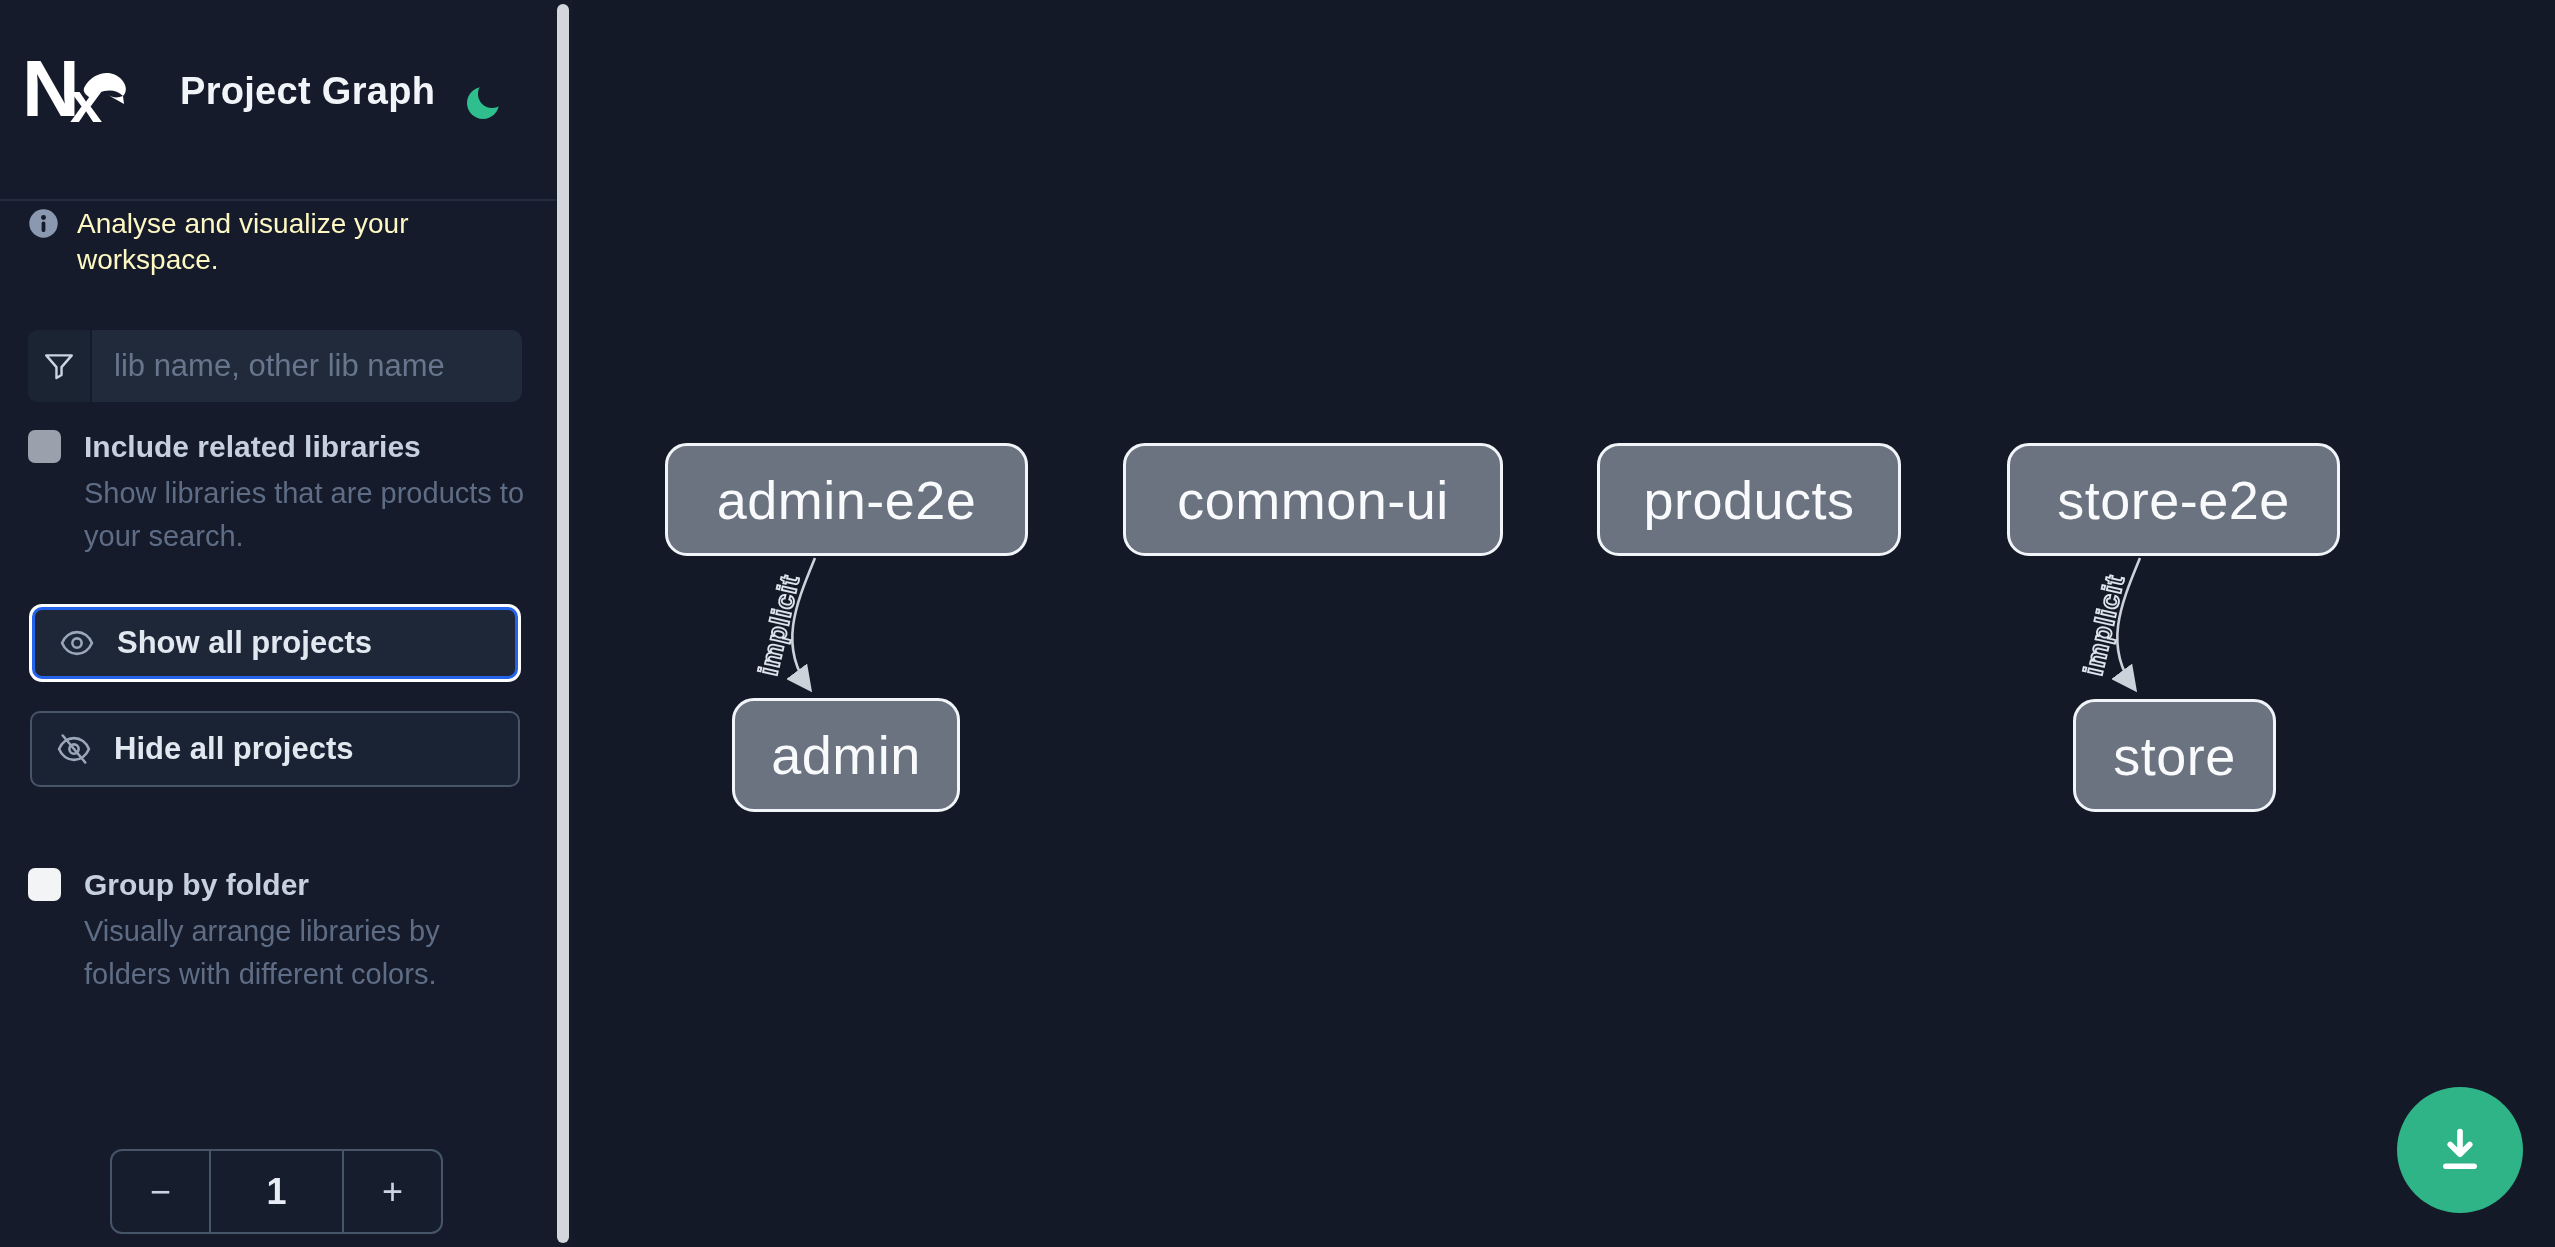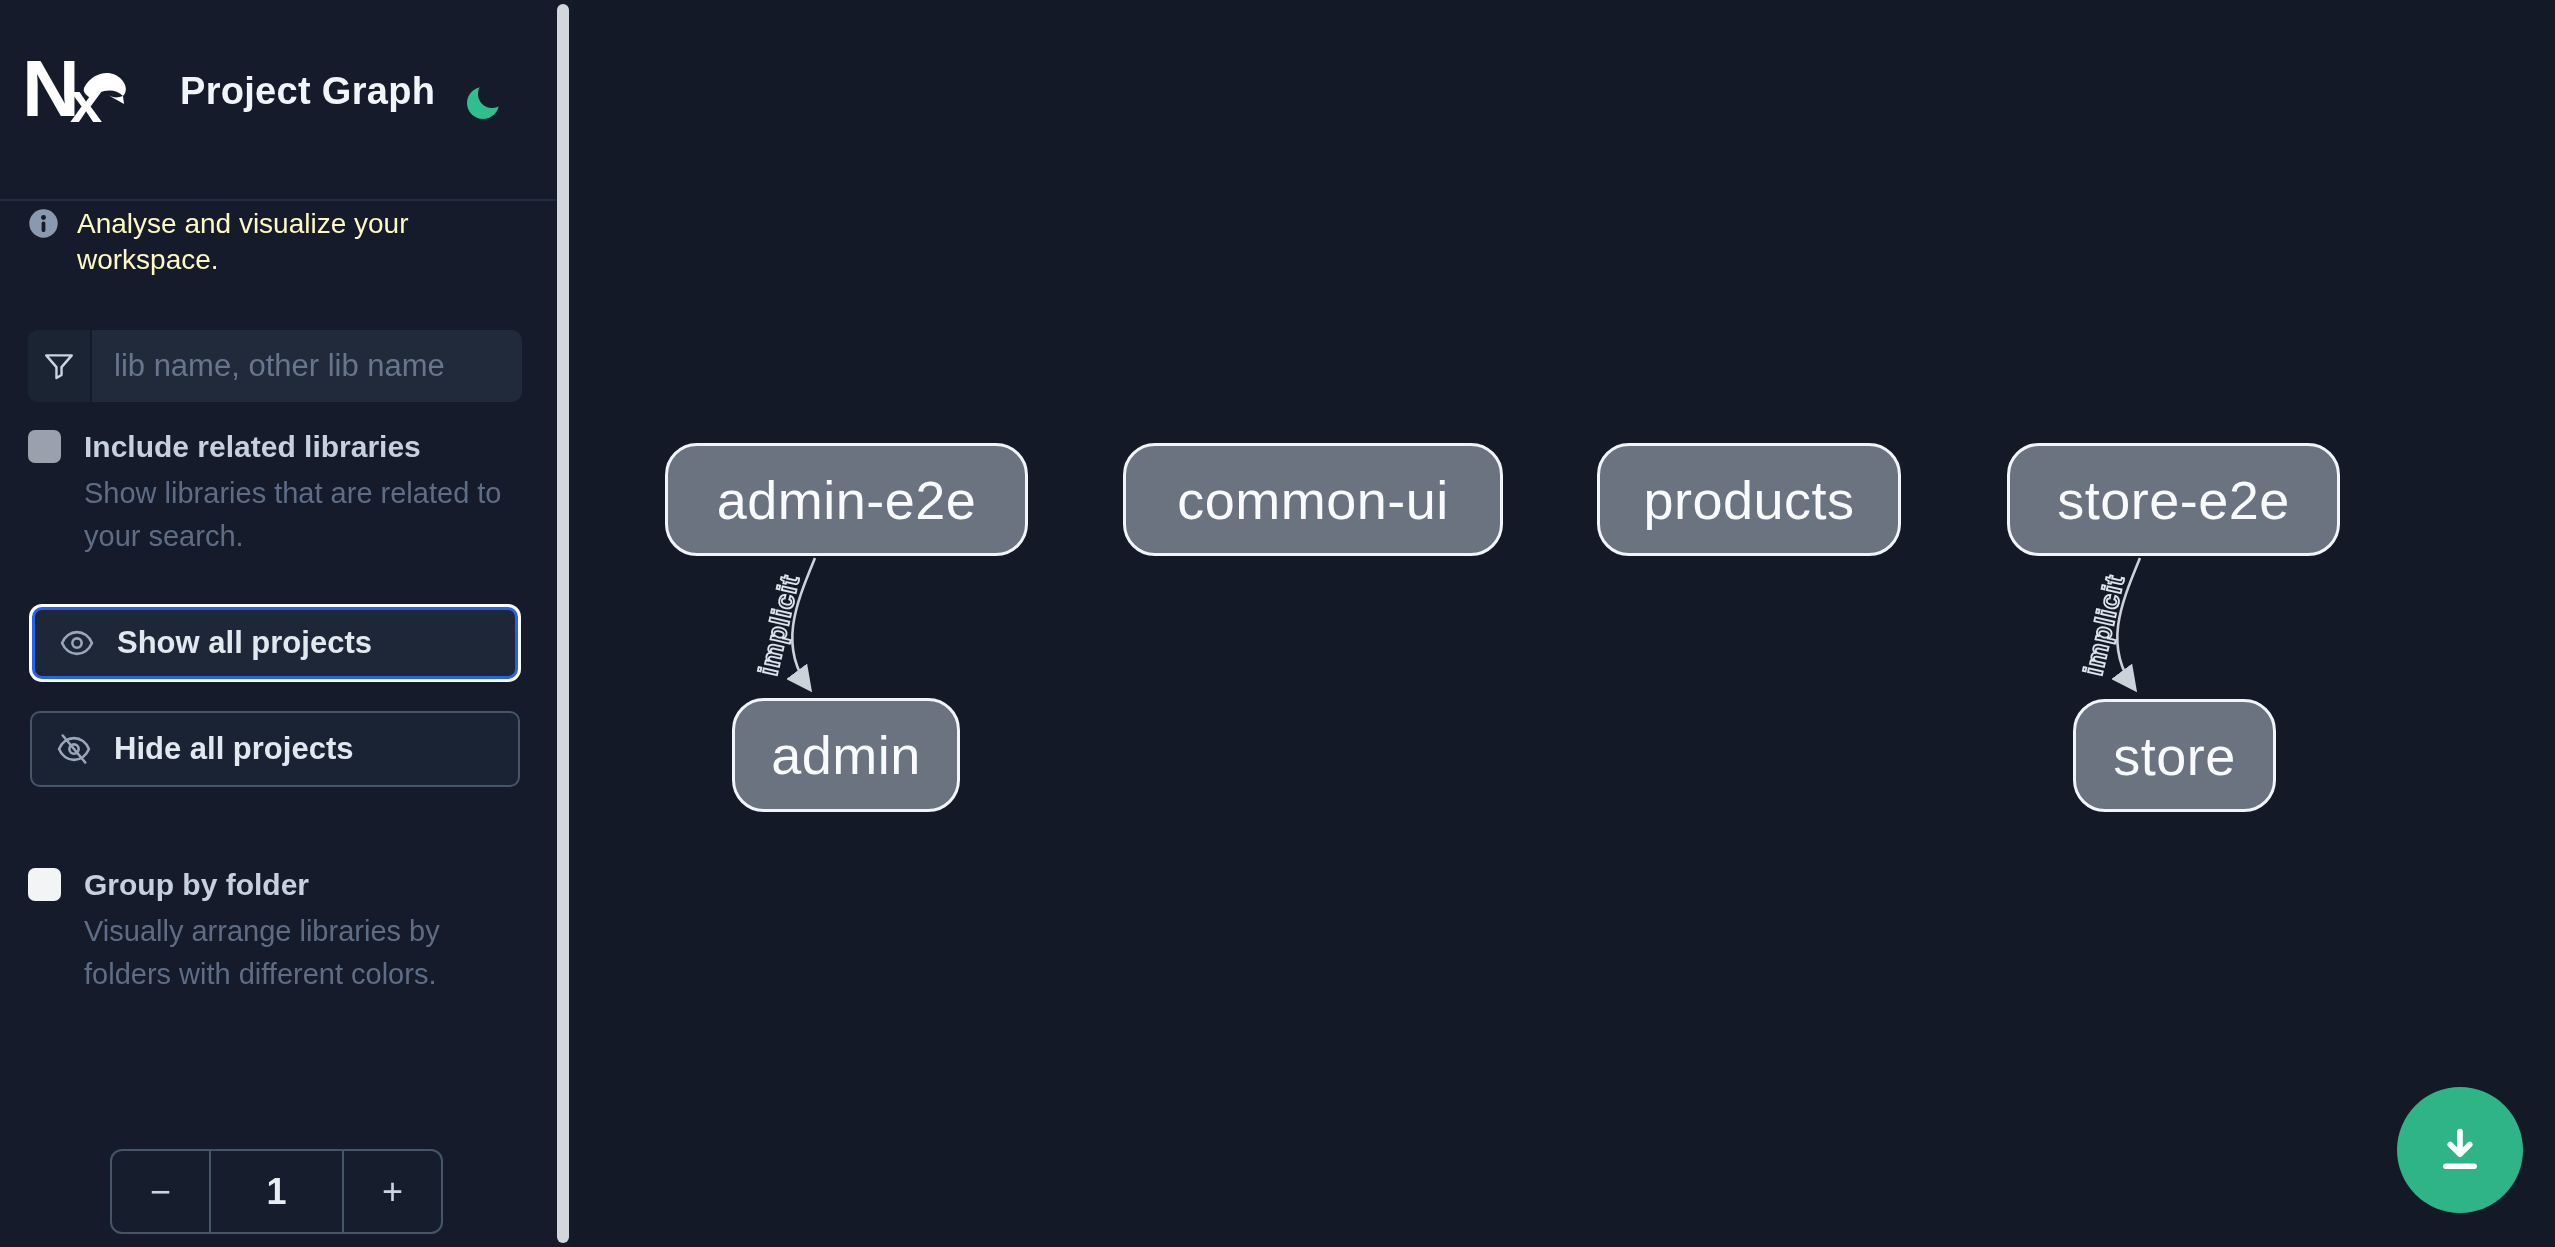--- a/index.html
+++ b/index.html
@@ -97,21 +97,21 @@
   .edge-path{fill:none;stroke:var(--edge-color);stroke-width:2.6px;}
   .edge-label{
     font-family:"Liberation Sans",sans-serif;font-size:27px;font-weight:700;letter-spacing:1px;
     fill:#1a2130;stroke:#dfe5ec;stroke-width:1.8px;text-anchor:middle;
   }
   #arrowhead path{fill:var(--edge-color);}
   .node{
     position:absolute;
     background:var(--node-fill);
     border:3px solid var(--node-border);
-    border-radius:32px;
+    border-radius:22px;
     display:flex;align-items:center;justify-content:center;
     font-size:54px;color:#f8fafc;cursor:pointer;
     letter-spacing:.5px;
   }
   .fab{
     position:absolute;left:1825px;top:1087px;width:126px;height:126px;border-radius:50%;
     background:var(--fab-color);display:flex;align-items:center;justify-content:center;cursor:pointer;
   }
 </style>
 </head>
@@ -148,21 +148,21 @@
         <path d="M3 4.5h18l-7.2 8.3v5.6l-3.6 2.1v-7.7L3 4.5z"></path>
       </svg>
     </div>
     <input type="text" placeholder="lib name, other lib name" style="">
   </div>
 
   <div class="toggle" style="top:428px;">
     <div class="cb cb--disabled"></div>
     <div class="toggle-title">Include related libraries</div>
     <div class="toggle-desc">
-      <div>Show libraries that are related to</div>
+      <div>Show libraries that are products to</div>
       <div>your search.</div>
     </div>
   </div>
 
   <button class="sb-btn" style="top:711px;">
     <span class="btn-ic">
       <svg width="36" height="36" viewBox="0 0 24 24" fill="none" stroke="#9aa7ba" stroke-width="1.7">
         <path d="M2.05 12C3.8 7.6 7.7 4.75 12 4.75S20.2 7.6 21.95 12C20.2 16.4 16.3 19.25 12 19.25S3.8 16.4 2.05 12Z"></path>
         <circle cx="12" cy="12" r="3.1"></circle>
         <line x1="4.5" y1="3" x2="19.5" y2="21" stroke-linecap="round"></line>

